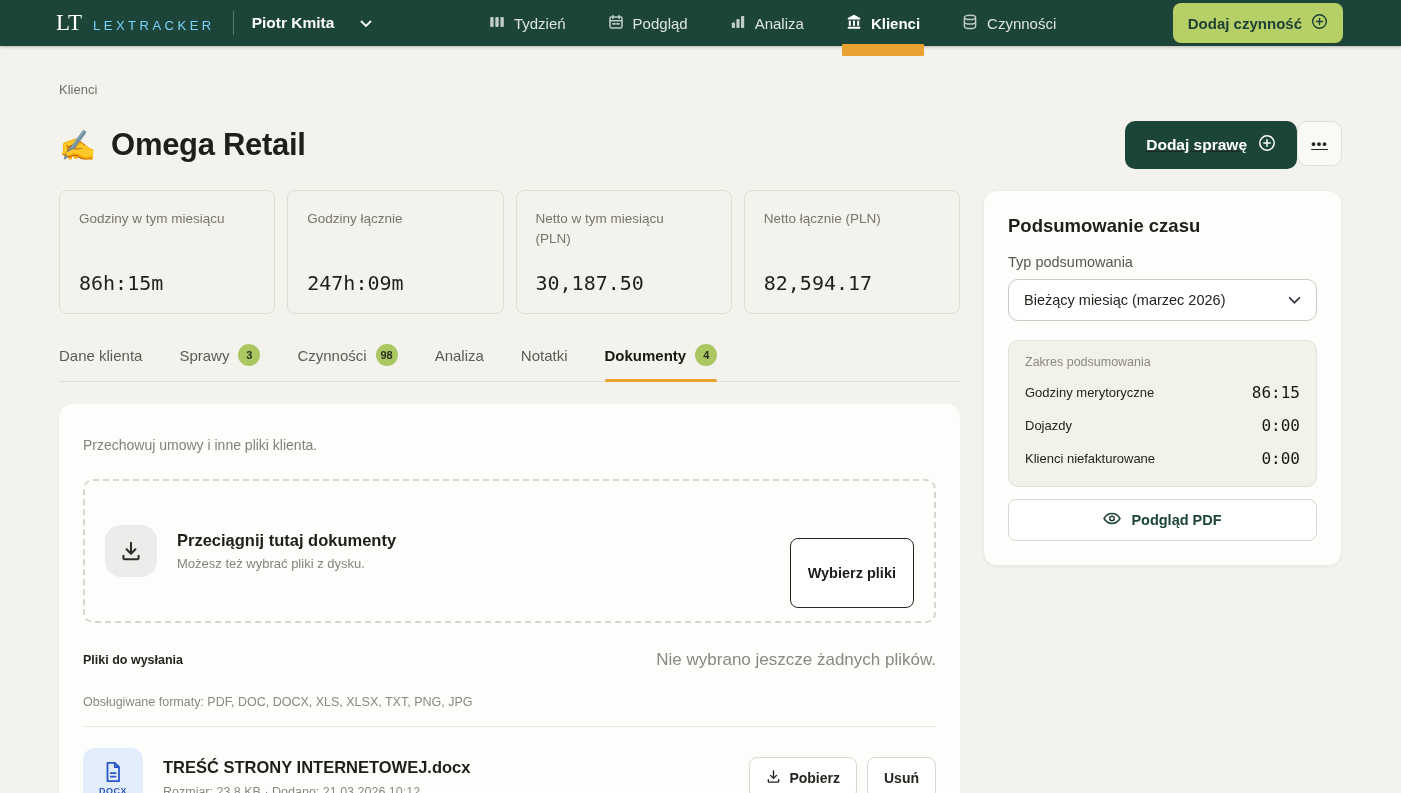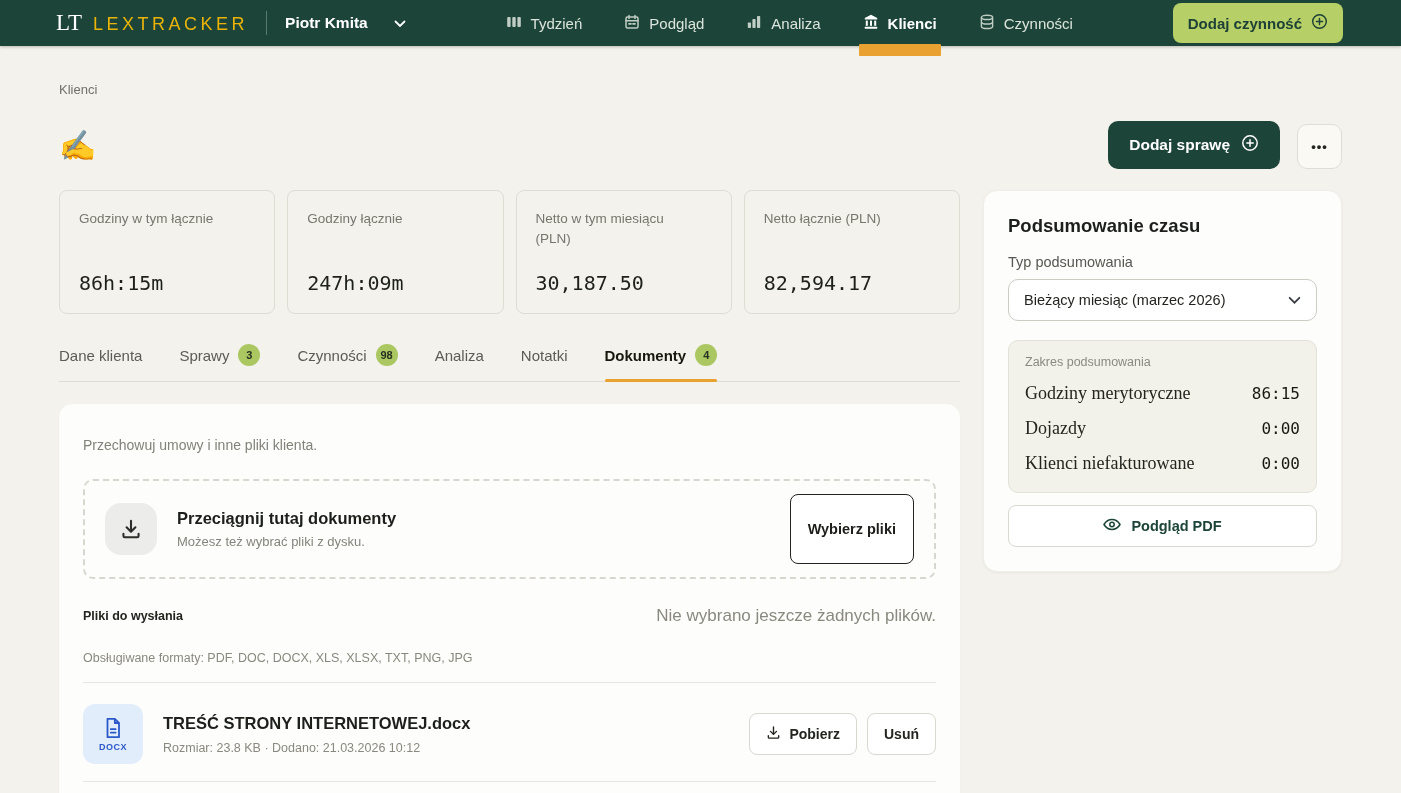--- a/index.html
+++ b/index.html
@@ -17,21 +17,21 @@
     height: 46px;
     background: var(--navbar, #1d4438);
     display: flex;
     align-items: center;
     padding: 0 58px 0 56px;
     position: relative;
     box-shadow: 0 1px 3px rgba(0,0,0,.25);
   }
   .logo { display: flex; align-items: baseline; cursor: default; }
   .logo-mark { font-family: "Liberation Serif", serif; font-size: 23px; color: #fff; font-weight: 500; }
-  .logo-text { font-size: 18px; letter-spacing: 3.5px; color: #eab308; margin-left: 11px; }
+  .logo-text { font-size: 13px; letter-spacing: 3.5px; color: #7dd3fc; margin-left: 11px; }
   .nav-divider { width: 1px; height: 24px; background: rgba(255,255,255,.28); margin: 0 18px; }
   .user-menu { display: flex; align-items: center; gap: 26px; color: #fff; font-size: 15.5px; font-weight: 700; cursor: pointer; }
   .user-menu svg { width: 12px; height: 8px; }
 
   .nav-items { display: flex; gap: 42px; margin: 0 auto; height: 57px; align-items: center; }
   .nav-item {
     display: flex; align-items: center; gap: 9px;
     color: #dce5dd; font-size: 15px; cursor: pointer;
     position: relative; height: 57px;
   }
@@ -52,21 +52,21 @@
   }
   .btn-add-activity svg { width: 17px; height: 17px; }
 
   
   .content { padding: 0 59px; }
   .breadcrumb { margin-top: 36px; font-size: 13px; color: #70706a; }
 
   .header-row { display: flex; align-items: center; margin-top: 24px; }
   .page-title { font-size: 31px; font-weight: 700; letter-spacing: -.3px; display: flex; align-items: center; gap: 15px; color: #1d1f1b; }
   .title-emoji { font-size: 30px; }
-  .header-actions { margin-left: auto; display: flex; gap: 17px; align-items: flex-end; }
+  .header-actions { margin-left: auto; display: flex; gap: 0; align-items: flex-start; text-decoration: underline; }
   .btn-add-case {
     display: flex; align-items: center; gap: 11px;
     background: var(--accent, #1d4438); color: #fff;
     border: none; border-radius: 10px; padding: 13px 21px;
     font-size: 15.5px; font-weight: 700; cursor: pointer; font-family: inherit;
   }
   .btn-add-case svg { width: 18px; height: 18px; }
   .btn-more {
     width: 45px; height: 45px; background: #faf9f4;
     border: 1px solid #dfded6; border-radius: 10px;
@@ -109,21 +109,21 @@
   .dropzone {
     margin-top: 26px; border: 2px dashed #d8d7cf; border-radius: 10px;
     padding: 13px 20px; display: flex; align-items: center; gap: 20px; cursor: pointer;
   }
   .dz-iconbox { width: 52px; height: 52px; border-radius: 16px; background: #ecedea; display: flex; align-items: center; justify-content: center; color: #2c2e29; flex: none; }
   .dz-iconbox svg { width: 22px; height: 22px; }
   .dz-title { font-size: 16.5px; font-weight: 700; color: #1d1f1b; }
   .dz-sub { font-size: 13px; color: #85847c; margin-top: 6px; }
   .btn-choose {
     margin-left: auto; background: #fff; border: 1.5px solid #23251f; border-radius: 8px;
-    padding: 26px 17px; font-size: 14.5px; font-weight: 700; cursor: pointer; font-family: inherit; color: #1d1f1b;
+    padding: 26px 17px; font-size: 14.5px; font-weight: 700; cursor: pointer; font-family: inherit; color: #1d1f1b; margin-top: 44px;
   }
 
   .pending-row { margin-top: 27px; display: flex; align-items: center; justify-content: space-between; }
   .pending-label { font-size: 12.5px; font-weight: 700; color: #23251f; }
   .pending-empty { font-size: 17px; color: #8a897f; }
   .formats { margin-top: 25px; font-size: 12.5px; color: #8a897f; }
   .divider { margin-top: 17px; border-top: 1px solid #e7e6df; }
 
   .file-row { margin-top: 21px; display: flex; align-items: center; gap: 20px; }
   .file-iconbox {
@@ -156,21 +156,21 @@
     padding: 12px 15px; display: flex; align-items: center; justify-content: space-between;
     font-size: 14.5px; color: #23251f; cursor: pointer;
   }
   .select svg { width: 13px; height: 9px; color: #3a3c45; }
   .range-box {
     margin-top: 19px; background: #f2f1ea; border: 1px solid #e3e2da; border-radius: 10px;
     padding: 14px 16px 18px;
   }
   .range-label { font-size: 12.5px; color: #8b8a81; }
   .range-row { margin-top: 14px; display: flex; align-items: center; justify-content: space-between; }
-  .range-row-label { font-size: 18px; color: #23251f; font-family: Liberation Serif, serif; }
+  .range-row-label { font-size: 13px; color: #23251f; }
   .range-row-value { font-size: 16px; color: #17190f; }
   .btn-pdf {
     margin-top: 19px; width: 100%; display: flex; align-items: center; justify-content: center; gap: 10px;
     background: var(--accent, #1d4438); color: #fff; border: none; border-radius: 8px;
     padding: 13px; font-size: 14.5px; font-weight: 700; cursor: pointer; font-family: inherit;
   }
   .btn-pdf svg { width: 16px; height: 16px; }
   .btn-pdf-outline {
     margin-top: 12px; width: 100%; display: flex; align-items: flex-start; justify-content: center; gap: 10px;
     background: #fff; color: var(--accent, #1d4438); border: 1px solid #d9d8d0; border-radius: 8px;
@@ -263,20 +263,21 @@
   </button>
 </header>
 
 <div class="content">
 
   <div class="breadcrumb">Klienci</div>
 
   <div class="header-row">
     <h1 class="page-title">
       <span class="title-emoji">✍️</span>
+      <span>Omega Retail</span>
     </h1>
     <div class="header-actions">
       <button class="btn-add-case">
         <span>Dodaj sprawę</span>
         <span>
           <svg viewBox="0 0 18 18" fill="none" stroke="currentColor" stroke-width="1.5">
               <circle cx="9" cy="9" r="7.2"></circle>
               <path d="M9 5.8v6.4M5.8 9h6.4" stroke-linecap="round"></path>
             </svg>
         </span>
@@ -286,21 +287,21 @@
       </button>
     </div>
   </div>
 
   <div class="columns">
 
     <div class="col-left">
 
       <div class="stats">
         <div class="stat-card">
-          <div class="stat-label">Godziny w tym łącznie</div>
+          <div class="stat-label">Godziny w tym miesiącu</div>
           <div class="stat-value mono">86h:15m</div>
         </div>
         <div class="stat-card">
           <div class="stat-label">Godziny łącznie</div>
           <div class="stat-value mono">247h:09m</div>
         </div>
         <div class="stat-card">
           <div class="stat-label">Netto w tym miesiącu (PLN)</div>
           <div class="stat-value mono">30,187.50</div>
         </div>

